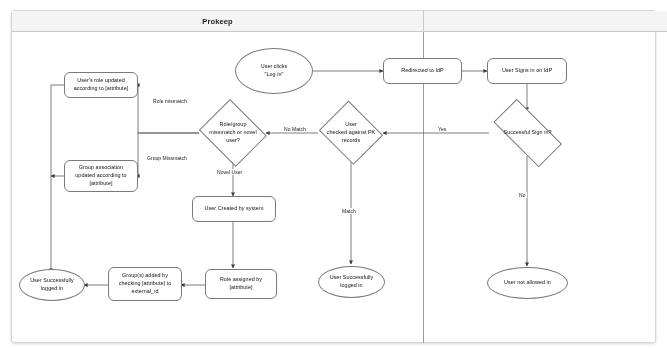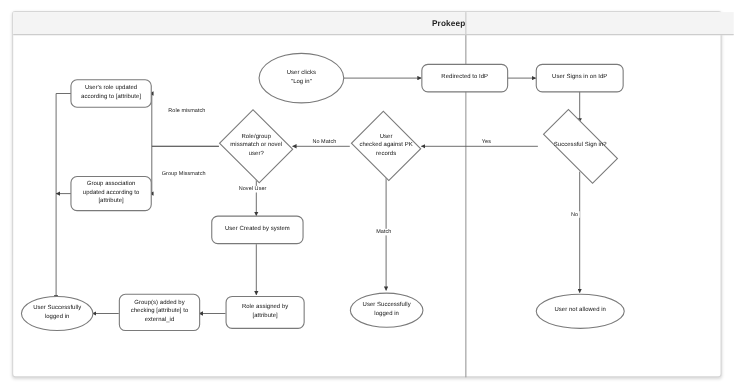--- a/index.html
+++ b/index.html
@@ -33,21 +33,21 @@
   
   .lane-header {
     position: absolute;
     top: 0;
     height: 21px;
     box-sizing: border-box;
     background: #f4f4f4;
     border-bottom: 1px solid #c9c9c9;
     display: flex;
     align-items: center;
-    justify-content: flex-end;
+    justify-content: center;
     font-size: 7.5px;
     font-weight: bold;
     color: #1f1f1f;
     letter-spacing: 0.1px;
   }
   #lane-header-left  { left: 0;     width: 411px; }
   #lane-header-right { left: 411px; width: 632px; border-left: 1px solid #c9c9c9; }
 
   
   #lane-divider {

